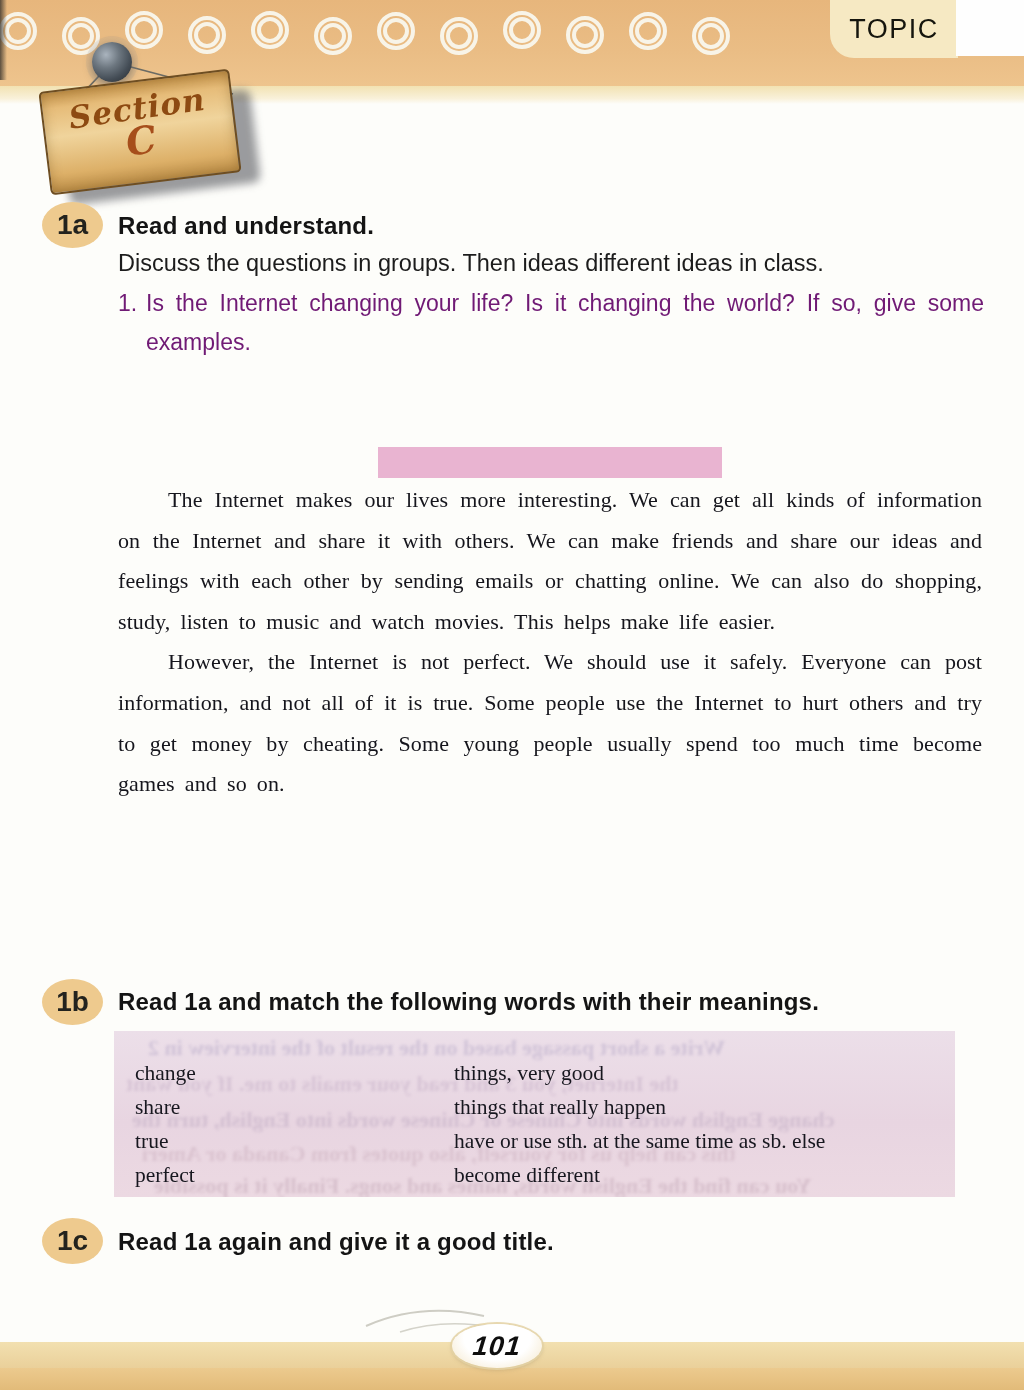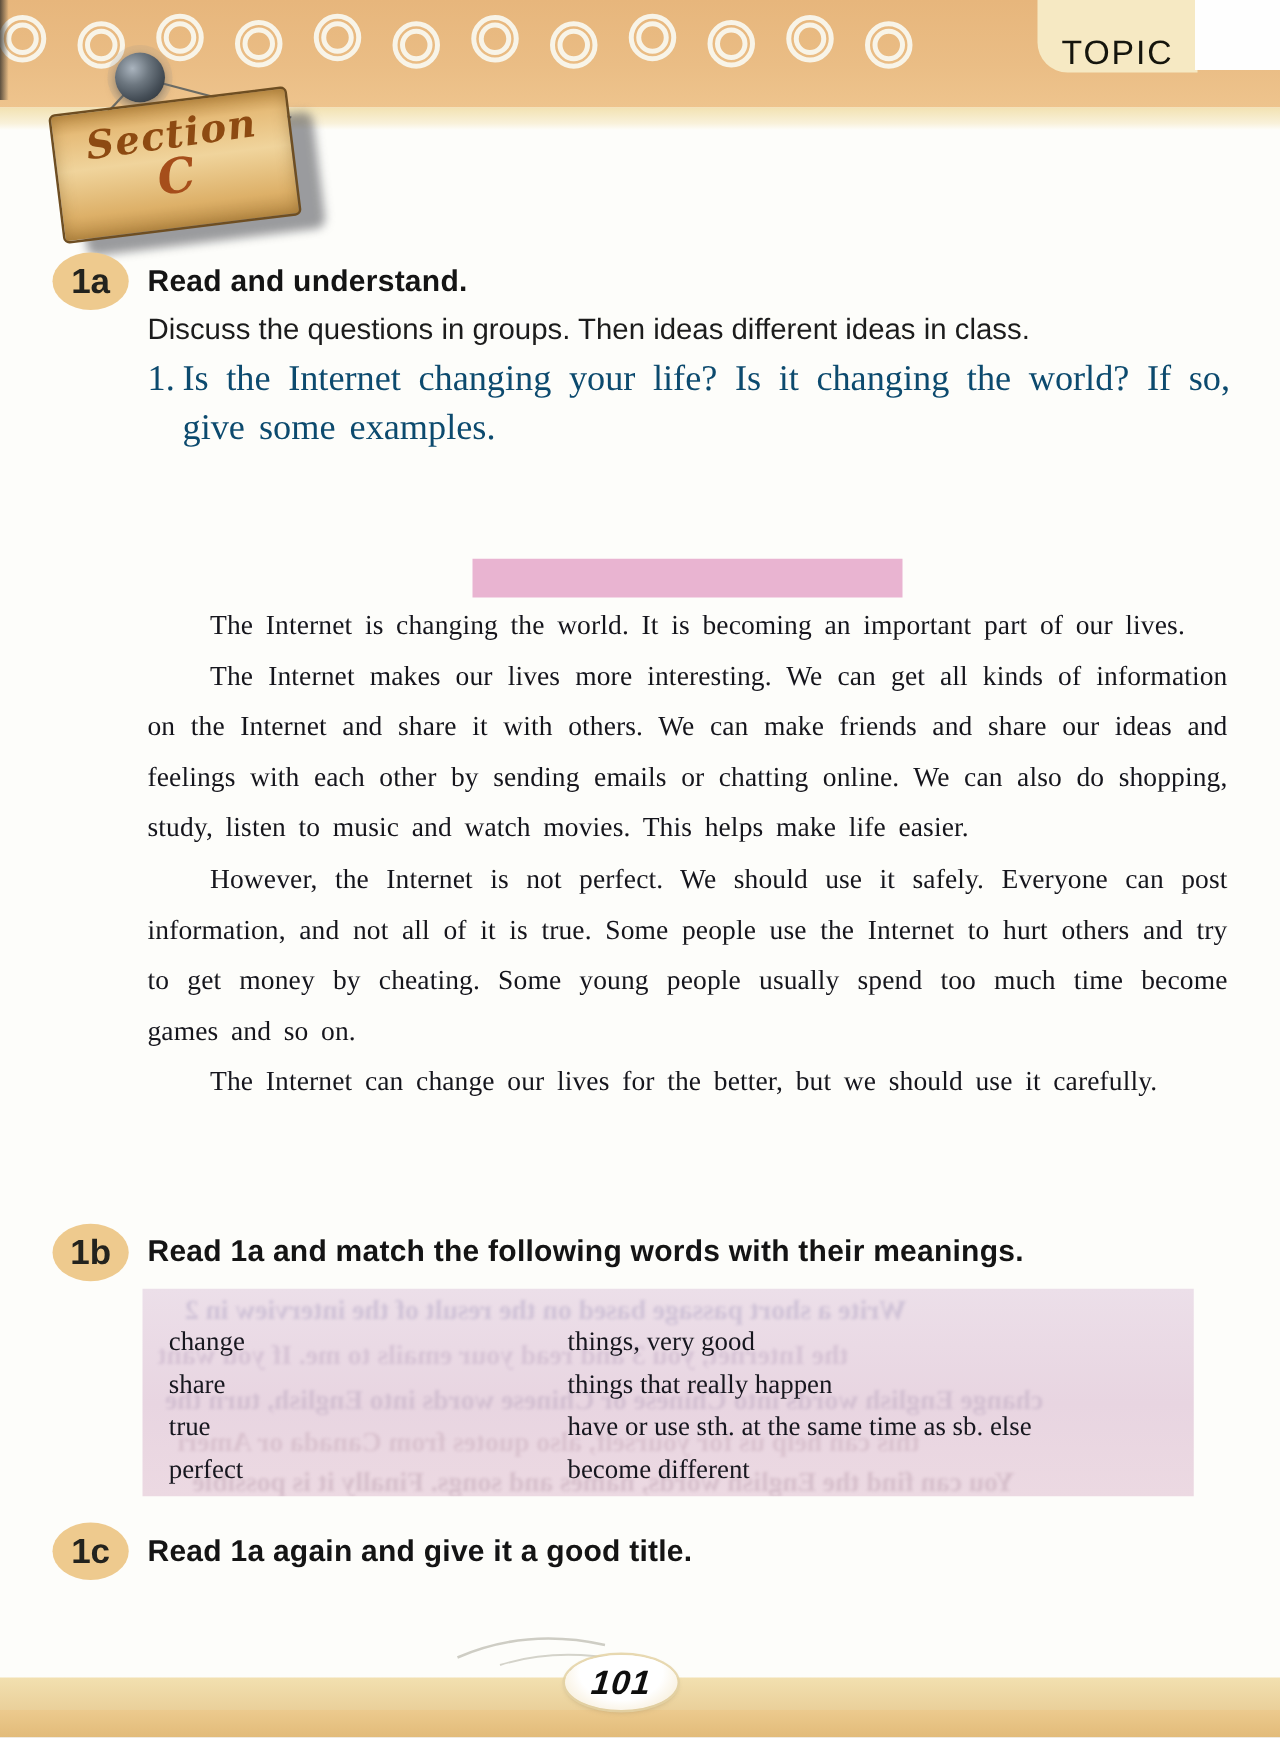--- a/index.html
+++ b/index.html
@@ -16,21 +16,21 @@
     background:linear-gradient(180deg,#f2e2b2 0%,#f9f1da 70%,#fdfdfa 100%); }
   .ring { position:absolute; width:38px; height:38px; border-radius:50%;
     border:4px solid #f8f4e8; box-sizing:border-box; }
   .ring::after { content:""; position:absolute; inset:2px; border-radius:50%;
     border:4px solid #f8f4e8; }
   .edge-dark { position:absolute; left:0; top:0; width:7px; height:80px;
     background:linear-gradient(90deg,rgba(45,42,38,.75),rgba(45,42,38,0)); }
 
   .topic-tab { position:absolute; left:830px; top:0; width:128px; height:58px;
     background:#f6e9c3; border-radius:0 0 0 24px;
-    display:flex; align-items:flex-end; justify-content:center; }
+    display:flex; align-items:center; justify-content:center; }
   .topic-label { font-size:27px; color:#15150d; letter-spacing:1.5px; }
   .white-corner { position:absolute; left:956px; top:0; width:68px; height:56px;
     background:#fefefe; }
 
   
   .pushpin { position:absolute; left:92px; top:42px; width:40px; height:40px;
     border-radius:50%;
     background:radial-gradient(circle at 35% 32%, #aab4be 0%, #6d7780 35%, #454e57 65%, #22272c 100%);
     box-shadow:0 3px 8px rgba(80,80,80,.55), 0 0 0 6px rgba(150,150,150,.15); }
   .strings { position:absolute; left:0; top:40px; }
@@ -52,22 +52,22 @@
   .badge { position:absolute; left:42px; width:61px; height:46px; border-radius:50%;
     background:#eeca8e; display:flex; align-items:center; justify-content:center;
     font-weight:bold; font-size:28px; color:#23231e; }
   .h-title { position:absolute; left:118px; font-weight:bold; font-size:24px;
     color:#141414; letter-spacing:.2px; white-space:nowrap; }
   .h-sub { position:absolute; left:118px; font-weight:400; font-size:23.5px;
     color:#1c1c1c; white-space:nowrap; }
 
   
   .questions { position:absolute; left:118px; top:284px; width:866px;
-    font-family:Liberation Serif, serif; font-size:29px; line-height:38.5px;
-    color:#0c4a6e; word-spacing:4px; }
+    font-family:Liberation Sans, sans-serif; font-size:23px; line-height:38.5px;
+    color:#701a75; word-spacing:4px; }
   .question { padding-left:28px; text-align:justify; }
   .qnum { display:inline-block; width:28px; margin-left:-28px; }
 
   
   .pink-bar { position:absolute; left:378px; top:447px; width:344px; height:31px;
     background:#e9b4d1; }
   .passage { position:absolute; left:118px; top:480px; width:864px;
     font-family:"Liberation Serif", serif; font-size:22px; line-height:40.6px;
     text-align:justify; color:#15151c; word-spacing:4.5px; letter-spacing:.1px; }
   .passage p { margin:0; text-indent:50px; }
@@ -139,24 +139,22 @@
   <div class="h-sub" style="top:250px">Discuss the questions in groups. Then ideas different ideas in class.</div>
 
   <div class="questions">
     <div class="question">
       <span class="qnum">1.</span><span>Is the Internet changing your life? Is it changing the world? If so, give some examples.</span>
     </div>
   </div>
 
   <div class="pink-bar"></div>
   <div class="passage">
-    <p>The Internet is changing the world. It is becoming an important part of our lives.</p>
     <p>The Internet makes our lives more interesting. We can get all kinds of information on the Internet and share it with others. We can make friends and share our ideas and feelings with each other by sending emails or chatting online. We can also do shopping, study, listen to music and watch movies. This helps make life easier.</p>
     <p>However, the Internet is not perfect. We should use it safely. Everyone can post information, and not all of it is true. Some people use the Internet to hurt others and try to get money by cheating. Some young people usually spend too much time become games and so on.</p>
-    <p>The Internet can change our lives for the better, but we should use it carefully.</p>
   </div>
 
   <div class="badge" style="top:979px">1b</div>
   <div class="h-title" style="top:988px">Read 1a and match the following words with their meanings.</div>
 
   <div class="match-box">
     <span class="bleed" style="top:4px;left:34px;color:#8b7fae">Write a short passage based on the result of the interview in 2</span>
     <span class="bleed" style="top:40px;left:12px;color:#a58bae">the Internet, you  3  and read your emails to me. If you want</span>
     <span class="bleed" style="top:76px;left:18px;color:#9b86a8">change English words into Chinese or Chinese words into English, turn the</span>
     <span class="bleed" style="top:110px;left:28px;color:#b08d9f">this can help us for yourself, also quotes from Canada or Ameri</span>

